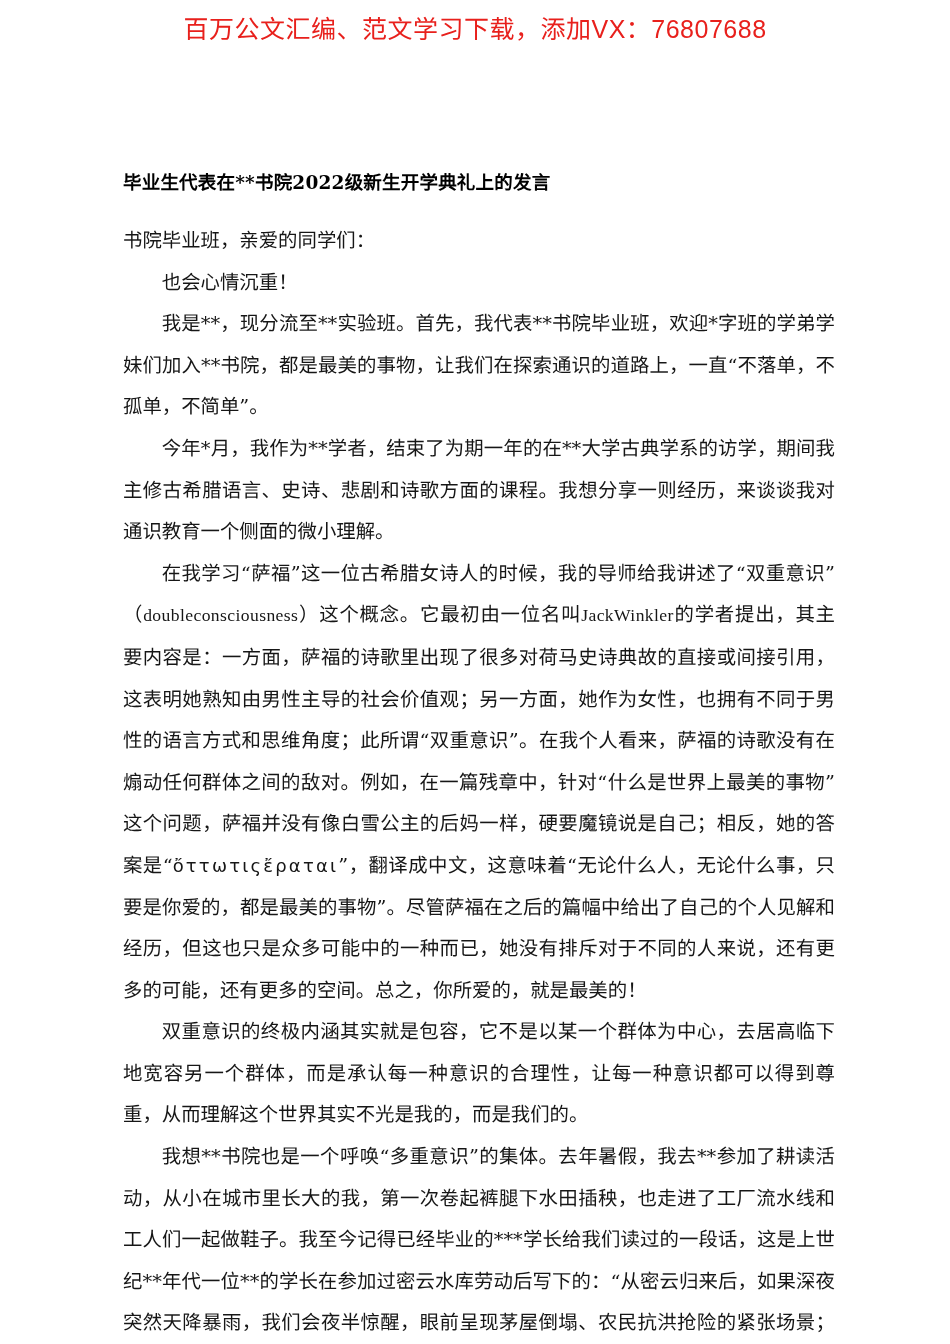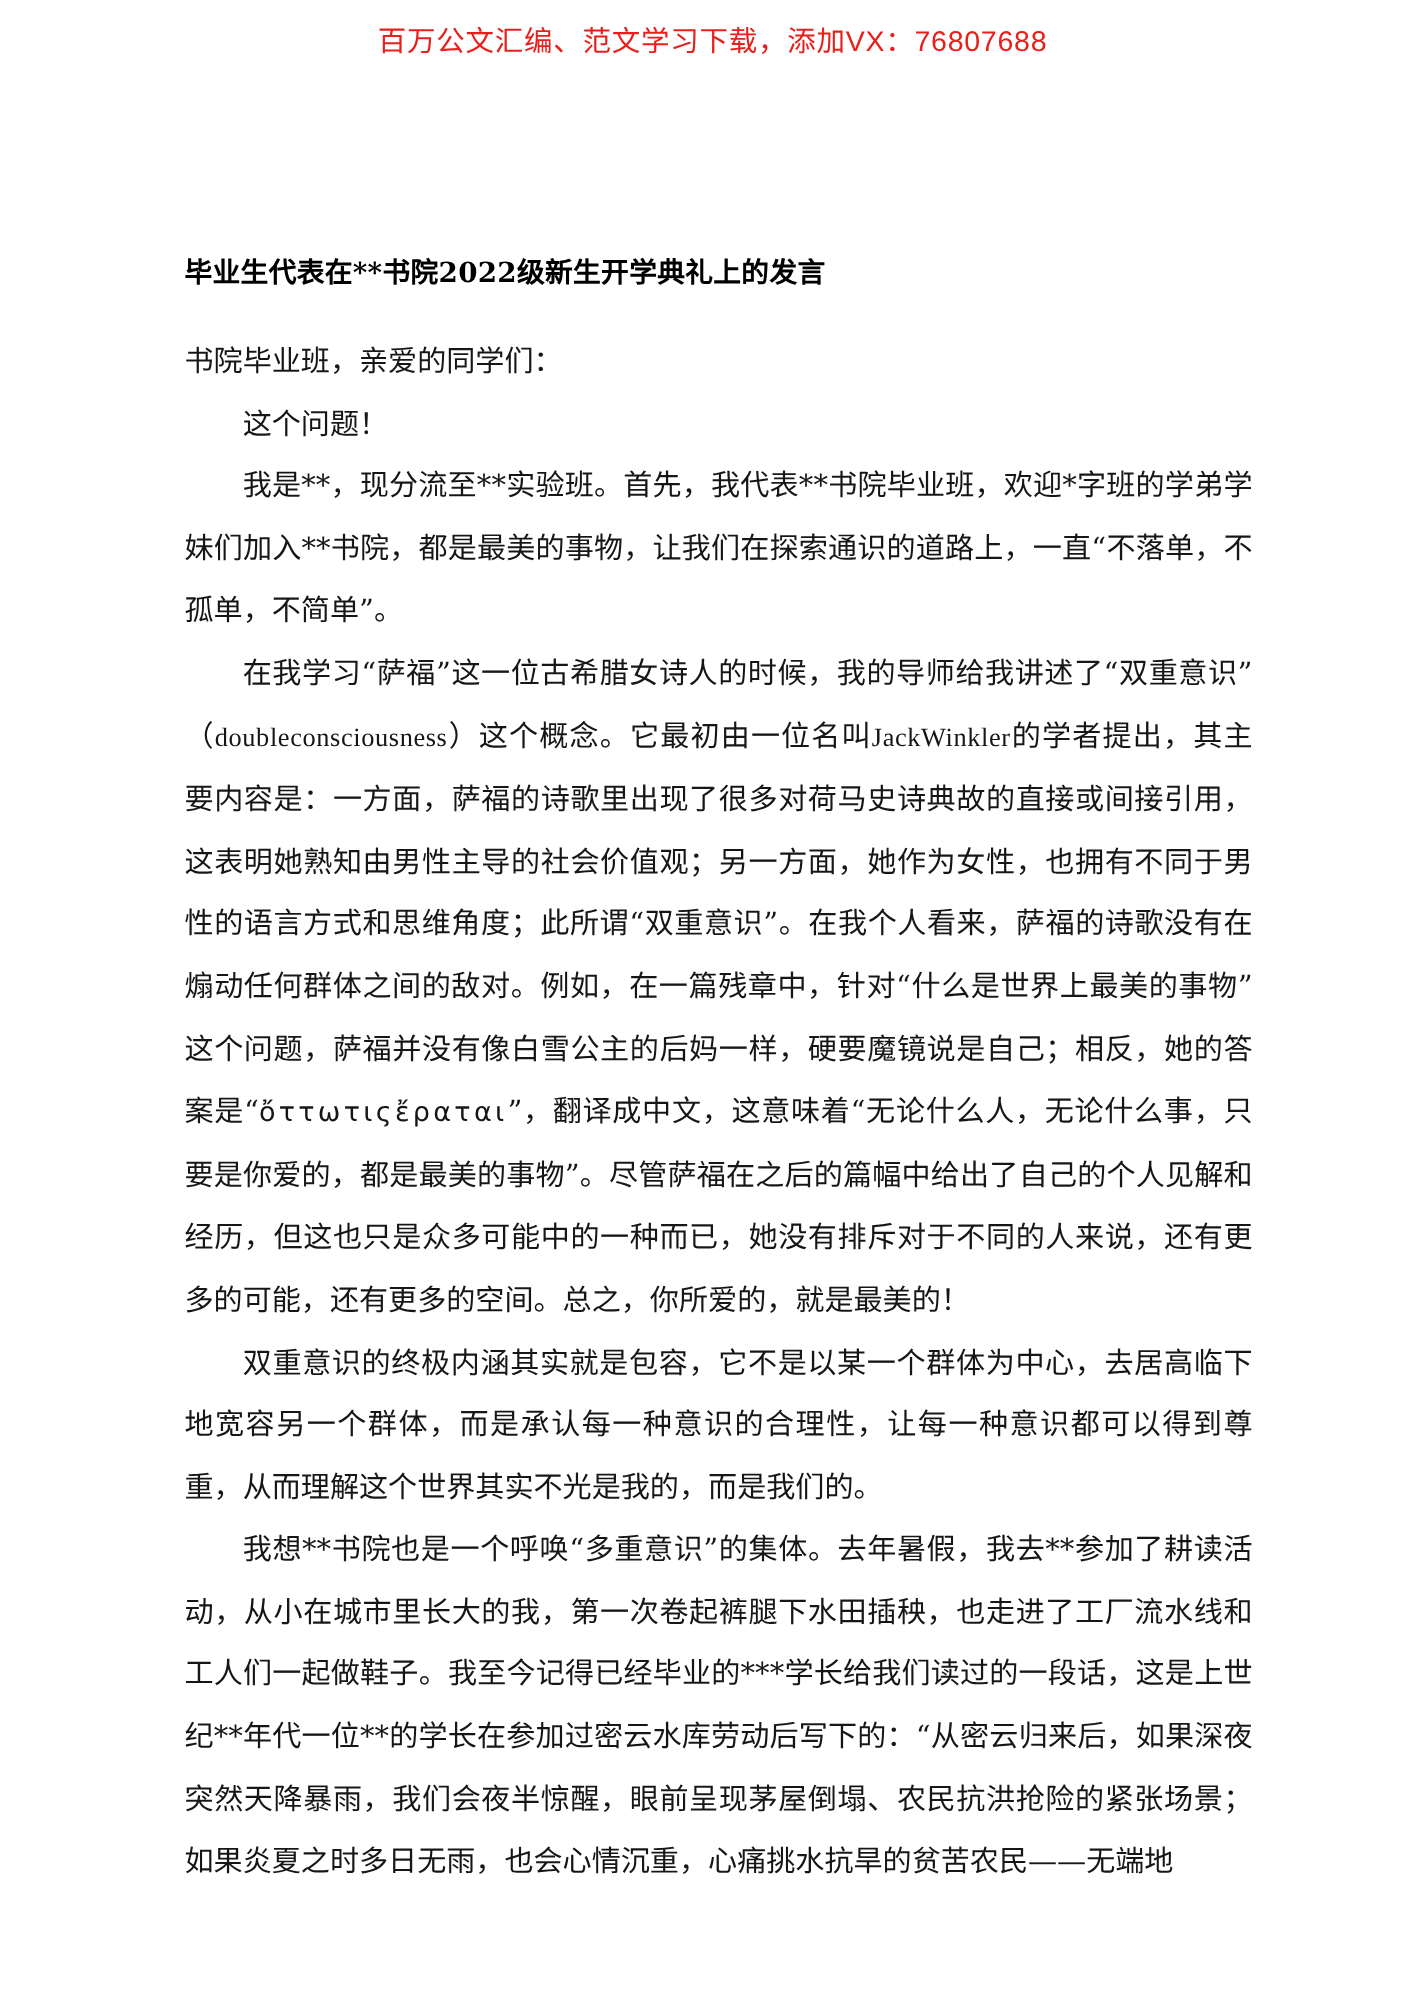--- a/index.html
+++ b/index.html
@@ -19,21 +19,21 @@
   }
 
   
   .watermark {
     position: absolute;
     top: 13px;
     left: 0;
     width: 950px;
     text-align: center;
     font-family: "Liberation Sans", "DejaVu Sans", sans-serif;
-    font-size: 19px;
+    font-size: 25px;
     line-height: 32px;
     letter-spacing: 0.5px;
     color: #e8201c;
     white-space: nowrap;
   }
 
   
   .doc {
     position: absolute;
     left: 123px;
@@ -91,24 +91,25 @@
 <div class="page">
 
   <div class="watermark">百万公文汇编、范文学习下载，添加VX：76807688</div>
 
   <div class="doc">
 
     <h1 class="doc-title">毕业生代表在**书院2022级新生开学典礼上的发言</h1>
 
     <p class="para noindent">书院毕业班，亲爱的同学们：</p>
 
-    <p class="para indent">这个问题！</p>
+    <p class="para indent">也会心情沉重！</p>
 
     <p class="para indent">我是**，现分流至**实验班。首先，我代表**书院毕业班，欢迎*字班的学弟学妹们加入**书院，都是最美的事物，让我们在探索通识的道路上，一直“不落单，不孤单，不简单”。</p>
 
+    <p class="para indent">今年*月，我作为**学者，结束了为期一年的在**大学古典学系的访学，期间我主修古希腊语言、史诗、悲剧和诗歌方面的课程。我想分享一则经历，来谈谈我对通识教育一个侧面的微小理解。</p>
 
     <p class="para indent"><span>在我学习“萨福”这一位古希腊女诗人的时候，我的导师给我讲述了“双重意识”（</span><span class="lat">doubleconsciousness</span><span>）这个概念。它最初由一位名叫</span><span class="lat">JackWinkler</span><span>的学者提出，其主要内容是：一方面，萨福的诗歌里出现了很多对荷马史诗典故的直接或间接引用，这表明她熟知由男性主导的社会价值观；另一方面，她作为女性，也拥有不同于男性的语言方式和思维角度；此所谓“双重意识”。在我个人看来，萨福的诗歌没有在煽动任何群体之间的敌对。例如，在一篇残章中，针对“什么是世界上最美的事物”这个问题，萨福并没有像白雪公主的后妈一样，硬要魔镜说是自己；相反，她的答案是“</span><span class="grk">ὄττωτιςἔραται</span><span>”，翻译成中文，这意味着“无论什么人，无论什么事，只要是你爱的，都是最美的事物”。尽管萨福在之后的篇幅中给出了自己的个人见解和经历，但这也只是众多可能中的一种而已，她没有排斥对于不同的人来说，还有更多的可能，还有更多的空间。总之，你所爱的，就是最美的！</span></p>
 
     <p class="para indent">双重意识的终极内涵其实就是包容，它不是以某一个群体为中心，去居高临下地宽容另一个群体，而是承认每一种意识的合理性，让每一种意识都可以得到尊重，从而理解这个世界其实不光是我的，而是我们的。</p>
 
     <p class="para indent">我想**书院也是一个呼唤“多重意识”的集体。去年暑假，我去**参加了耕读活动，从小在城市里长大的我，第一次卷起裤腿下水田插秧，也走进了工厂流水线和工人们一起做鞋子。我至今记得已经毕业的***学长给我们读过的一段话，这是上世纪**年代一位**的学长在参加过密云水库劳动后写下的：“从密云归来后，如果深夜突然天降暴雨，我们会夜半惊醒，眼前呈现茅屋倒塌、农民抗洪抢险的紧张场景；如果炎夏之时多日无雨，也会心情沉重，心痛挑水抗旱的贫苦农民——无端地</p>
 
   </div>
 </div>
 

